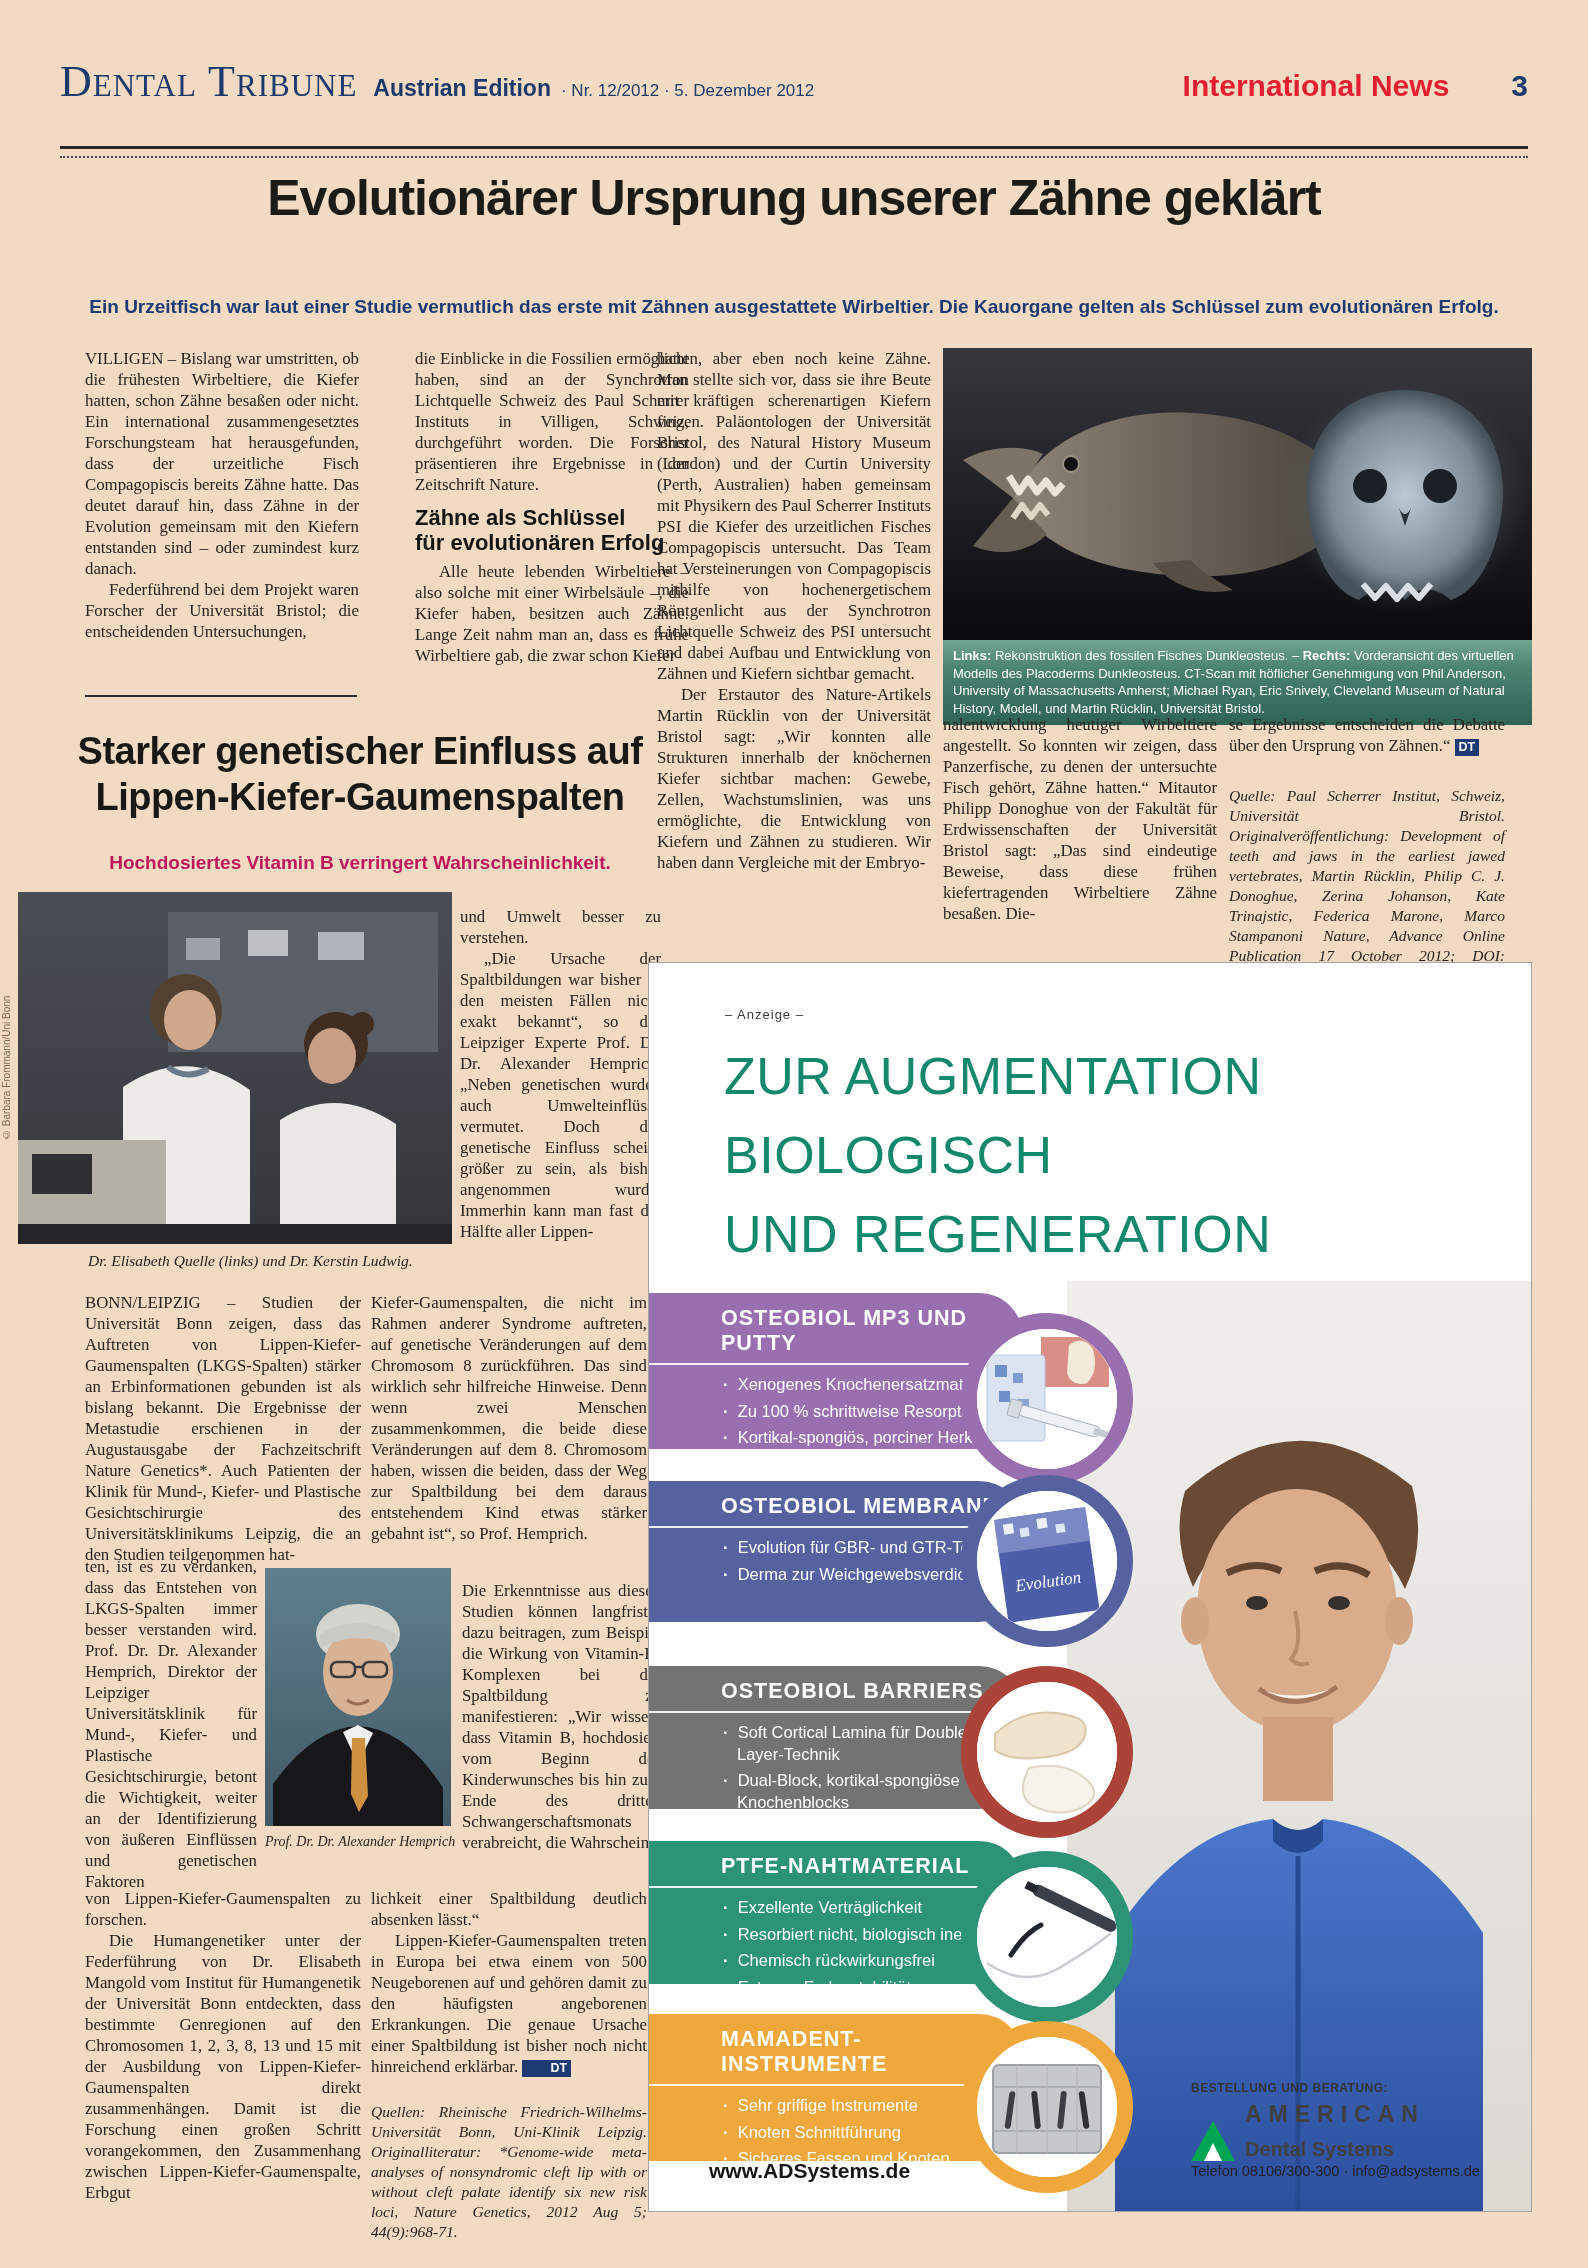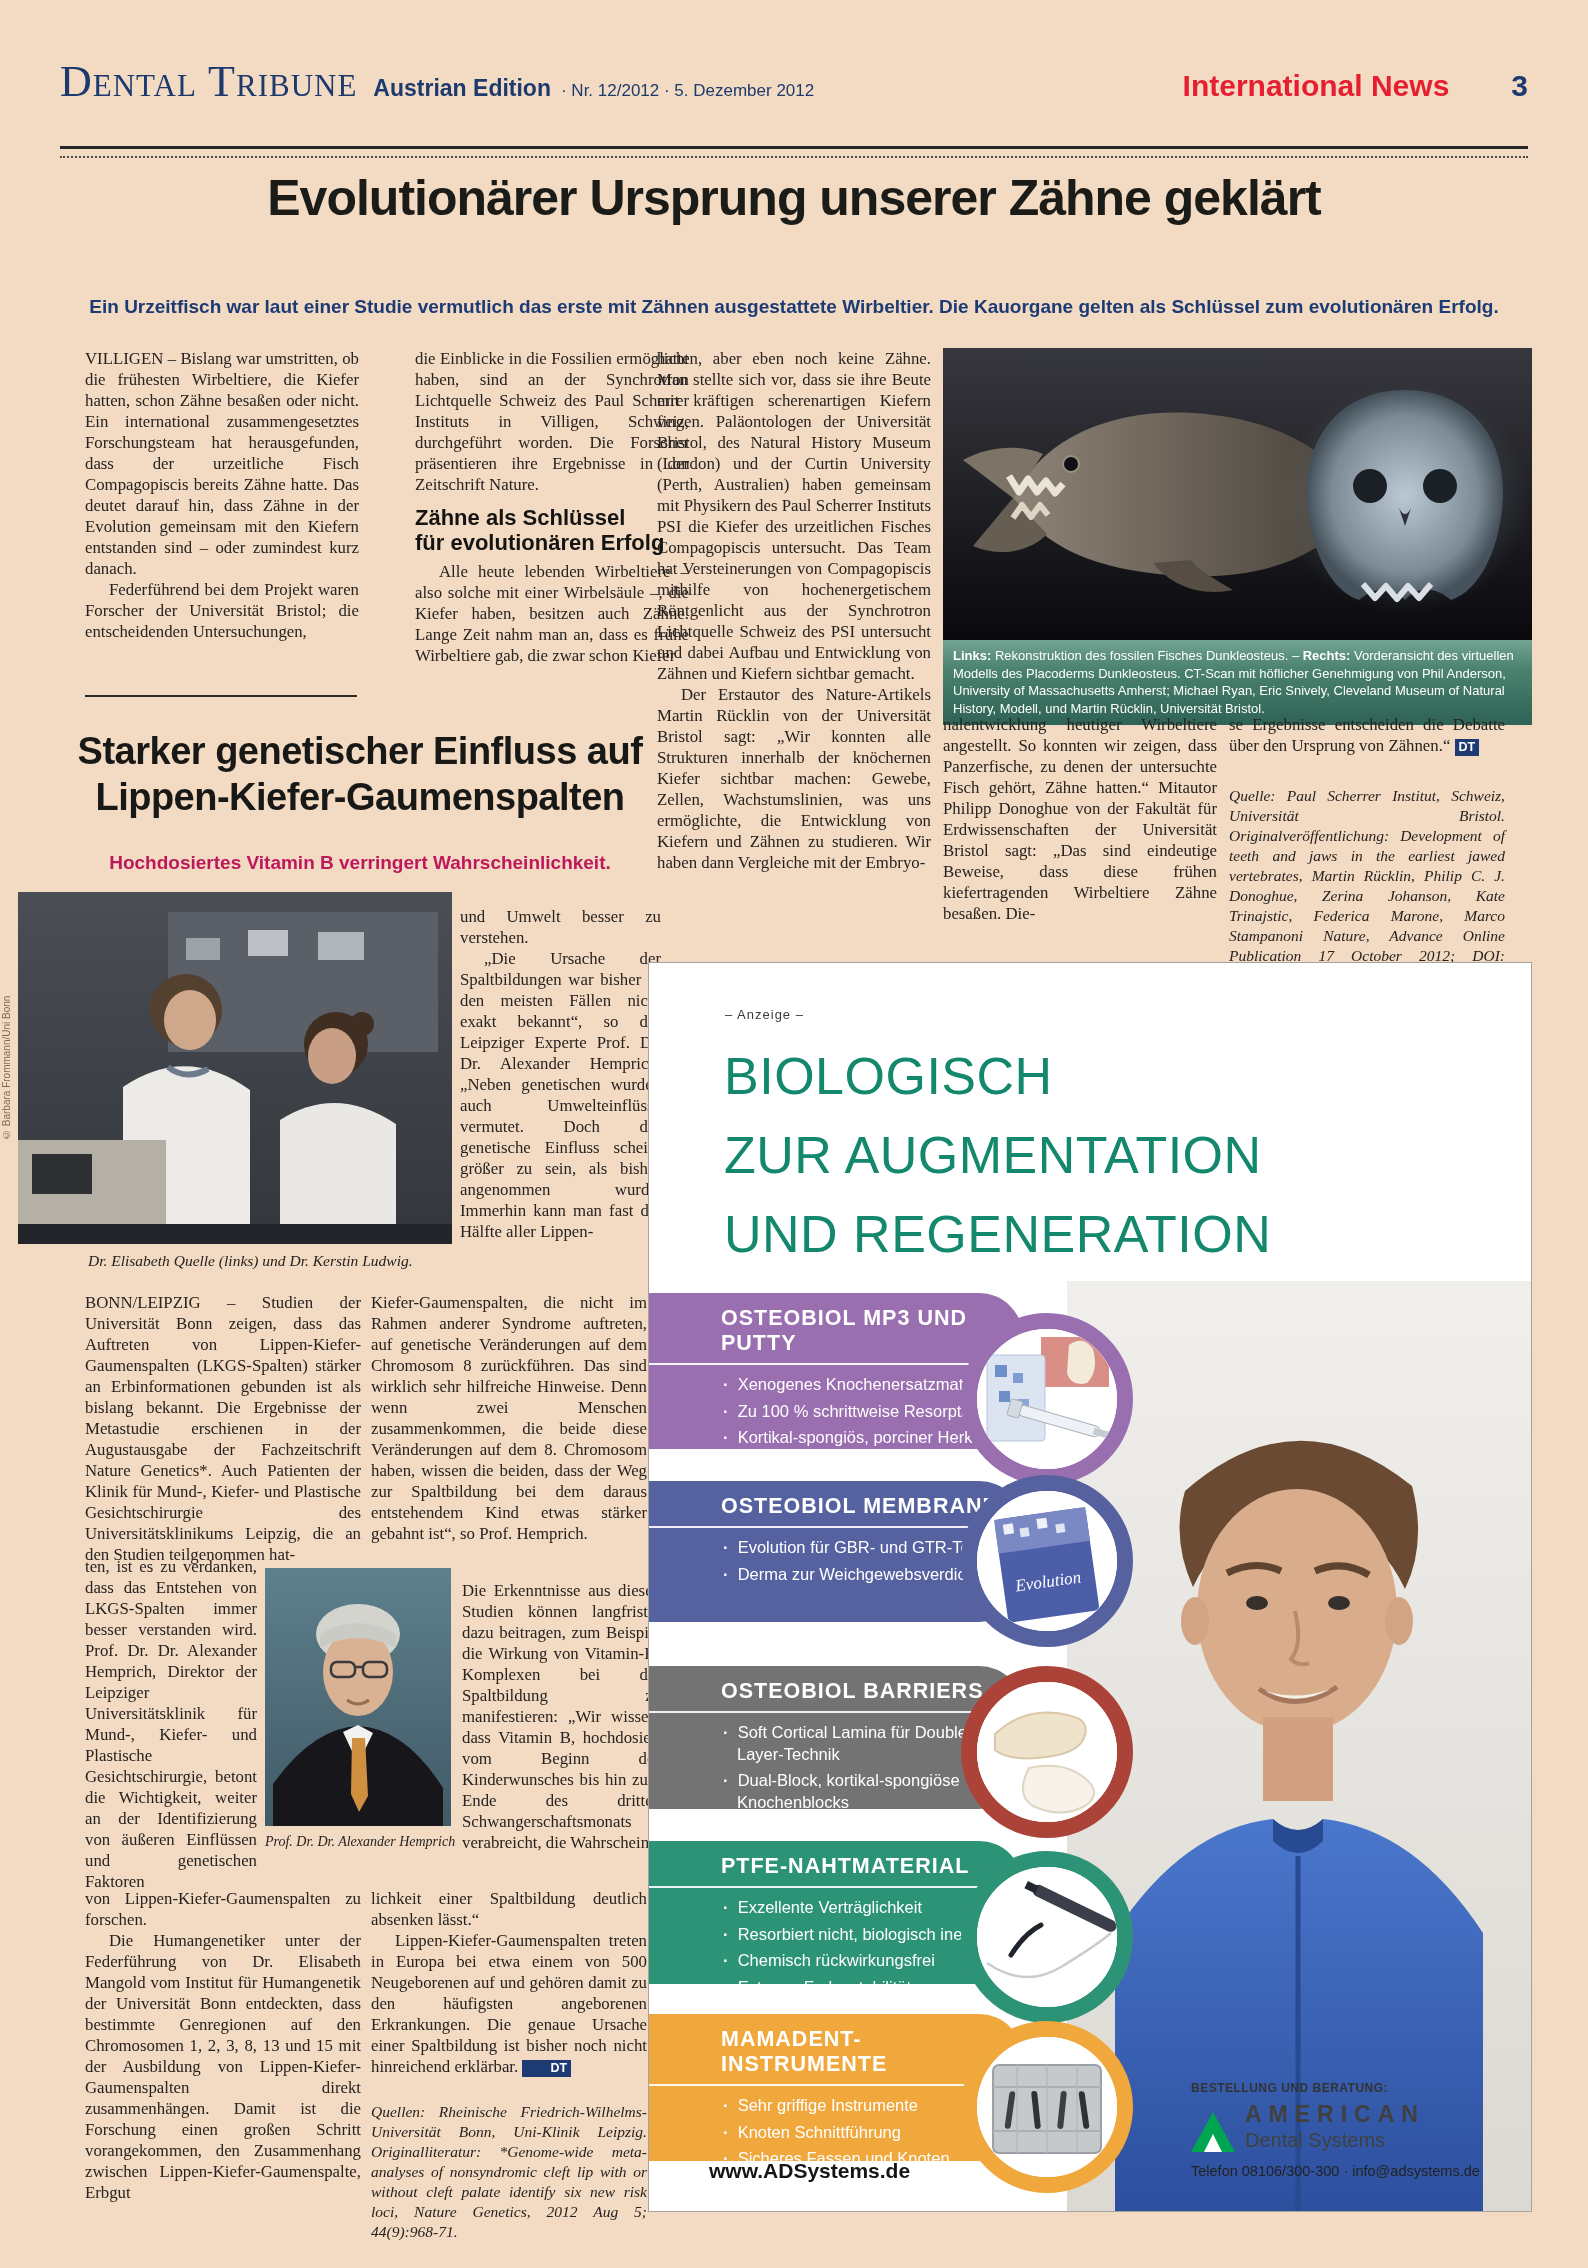--- a/index.html
+++ b/index.html
@@ -80,21 +80,21 @@
              text-indent:-14px;font-family:"Liberation Sans",sans-serif;}
   .banner li::before{content:"·\00a0\00a0";font-weight:bold;}
   .bcircle{position:absolute;left:312px;width:140px;height:140px;border:16px solid #999;
            border-radius:50%;background:#fff;z-index:2;overflow:hidden;}
   #ad-website{position:absolute;left:60px;top:1196px;font-weight:bold;font-size:21px;color:#151515;}
   #ad-order-label{position:absolute;left:542px;top:1118px;font-weight:bold;font-size:12px;
                   letter-spacing:0.5px;color:#333;}
   #ad-logo{position:absolute;left:542px;top:1138px;display:flex;align-items:flex-end;}
   #ad-logo-text{margin-left:10px;color:#404040;}
   #brand-top{font-weight:bold;font-size:23px;letter-spacing:7px;}
-  #brand-bottom{font-size:20px;margin-top:1px;}
+  #brand-bottom{font-size:20px;margin-top:10px;font-weight:bold;}
   #ad-contact{position:absolute;left:542px;top:1200px;font-size:14.5px;color:#222;}
 </style>
 </head>
 <body>
 
 <div id="page">
 
   <div id="header" class="abs">
     <span id="masthead">Dental Tribune</span>
     <span id="edition" class="sans">Austrian Edition</span>
@@ -264,22 +264,22 @@
     <path d="M82 132 q11 8 22 0" stroke="#9a6d52" stroke-width="3" fill="none"></path>
     <path d="M8 258 L8 216 Q48 160 93 158 Q140 160 178 220 L178 258 Z" fill="#17171b"></path>
     <path d="M78 164 L93 157 L108 165 L93 196 Z" fill="#f2f2f0"></path>
     <path d="M87 170 L100 170 L103 228 L94 244 L86 226 Z" fill="#cf9140"></path>
   </svg>
   <div id="hemprich-cap" class="abs">Prof. Dr. Dr. Alexander Hemprich</div>
 
   <div id="ad" class="abs sans">
     <div id="ad-label">– Anzeige –</div>
     <div id="ad-headline">
+      <div>ZUR AUGMENTATION</div>
       <div>BIOLOGISCH</div>
-      <div>ZUR AUGMENTATION</div>
       <div>UND REGENERATION</div>
     </div>
 
     <svg id="ad-portrait" viewBox="0 0 464 930">
       <defs>
         <linearGradient id="adbg" x1="0" y1="0" x2="0" y2="1">
           <stop offset="0" stop-color="#f0efec"></stop>
             <stop offset="1" stop-color="#dcd9d3"></stop>
         </linearGradient>
         <linearGradient id="shirtg" x1="0" y1="0" x2="0" y2="1">

